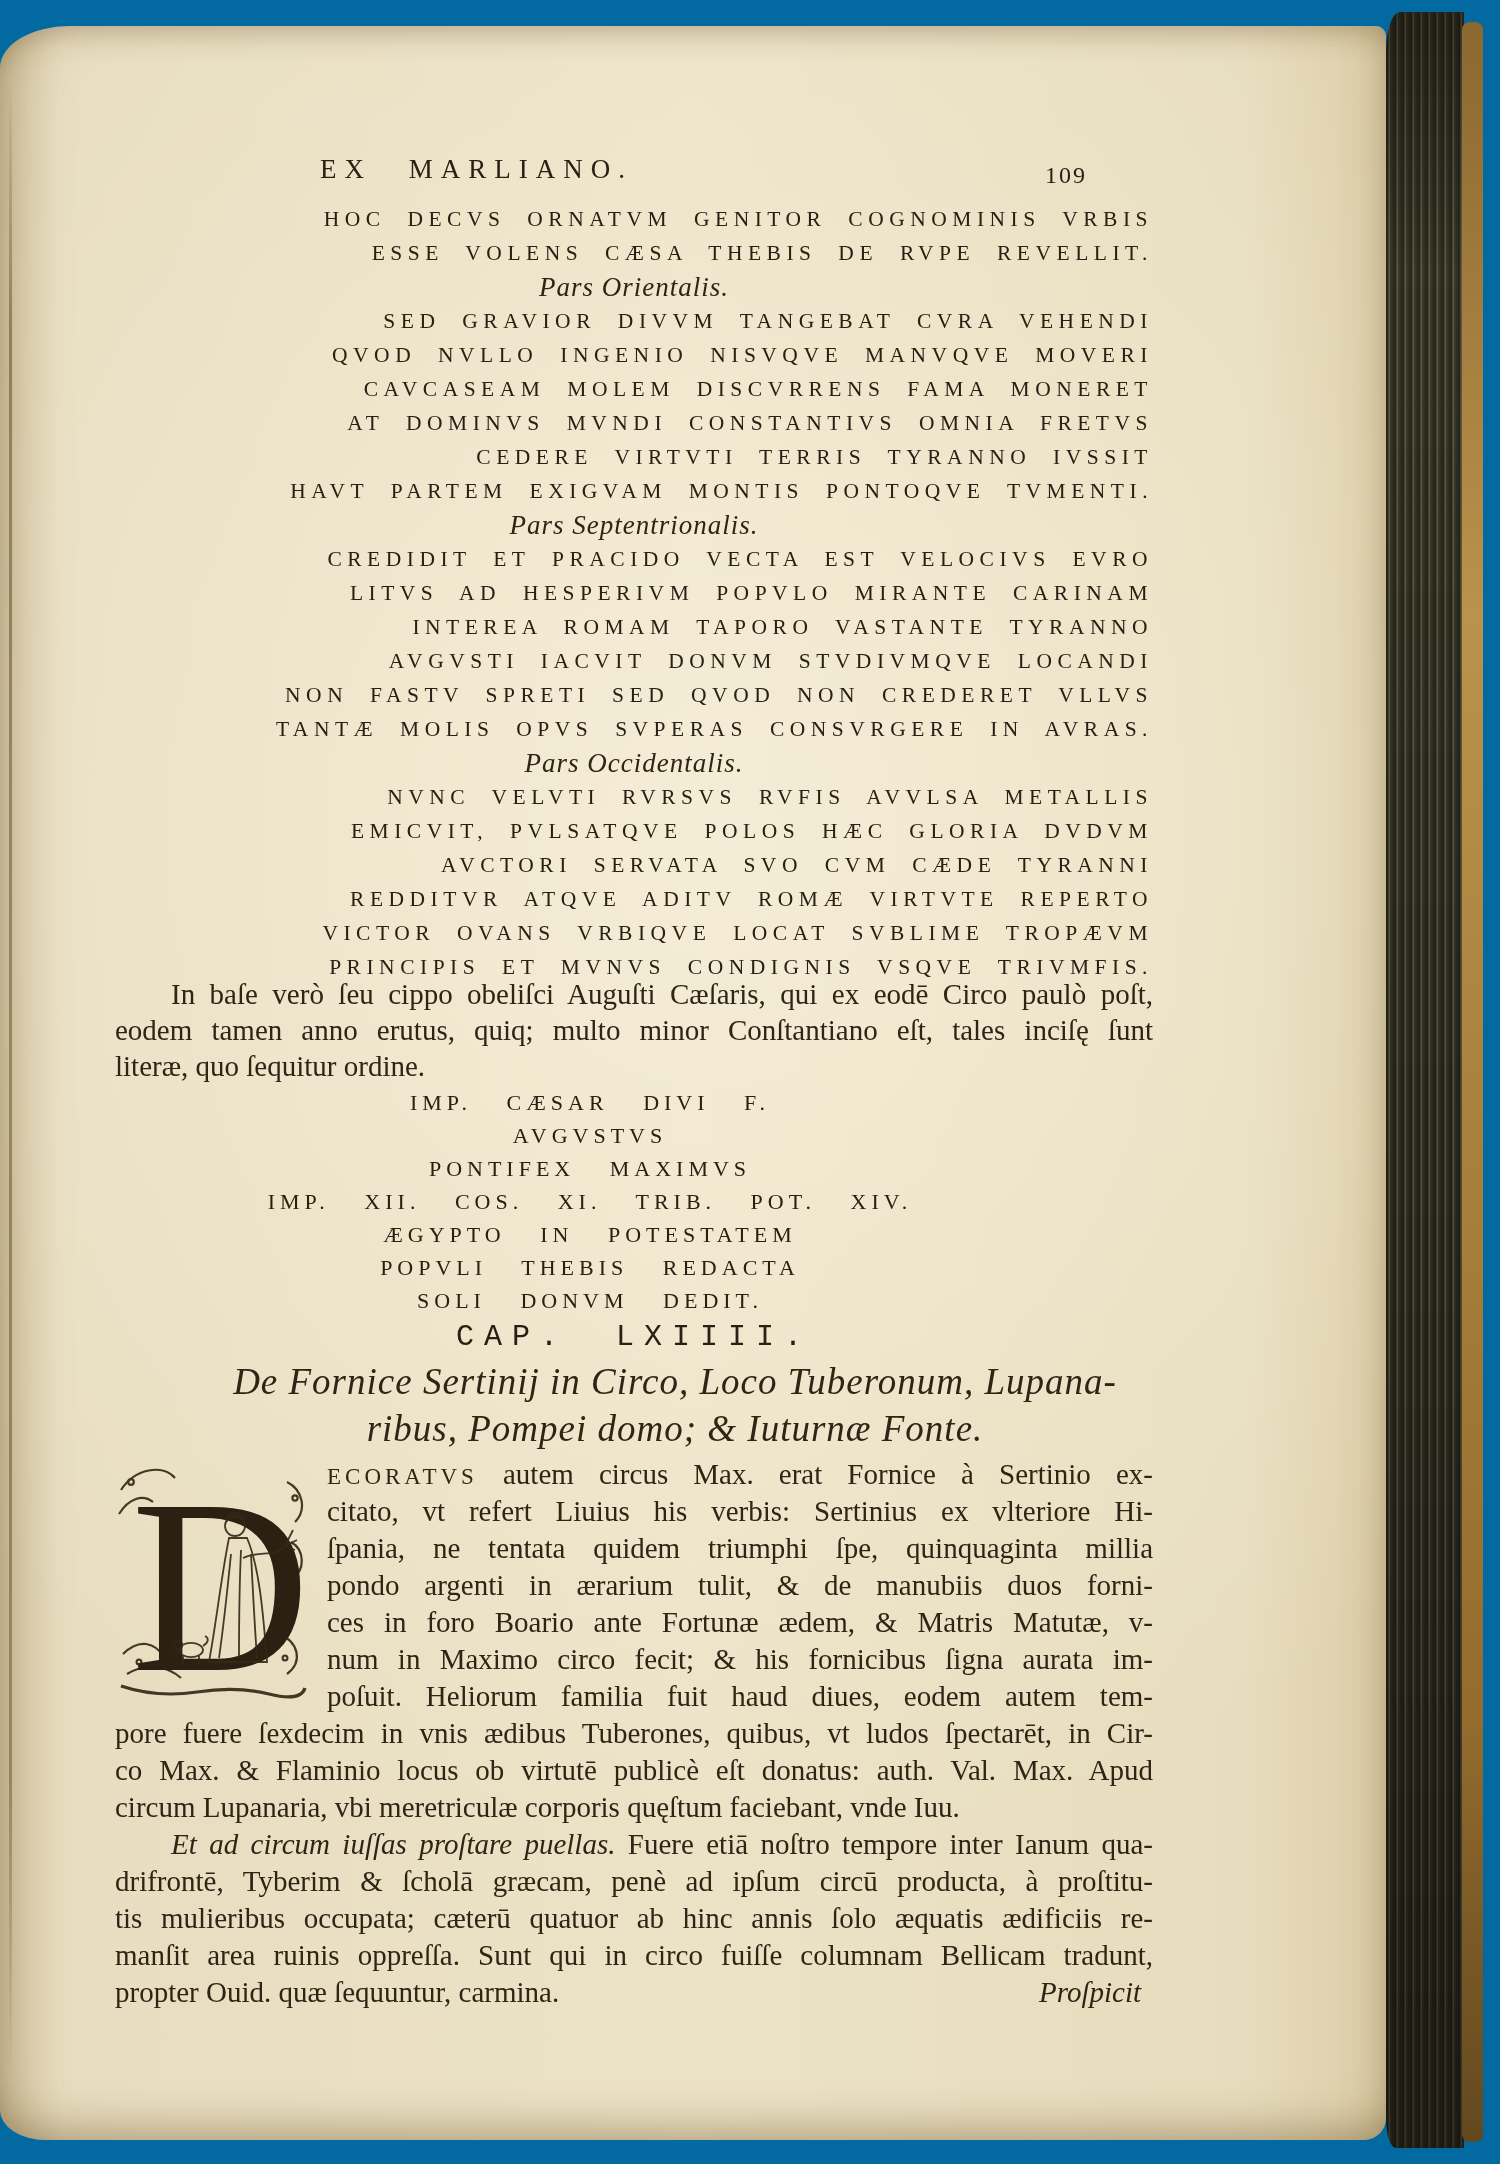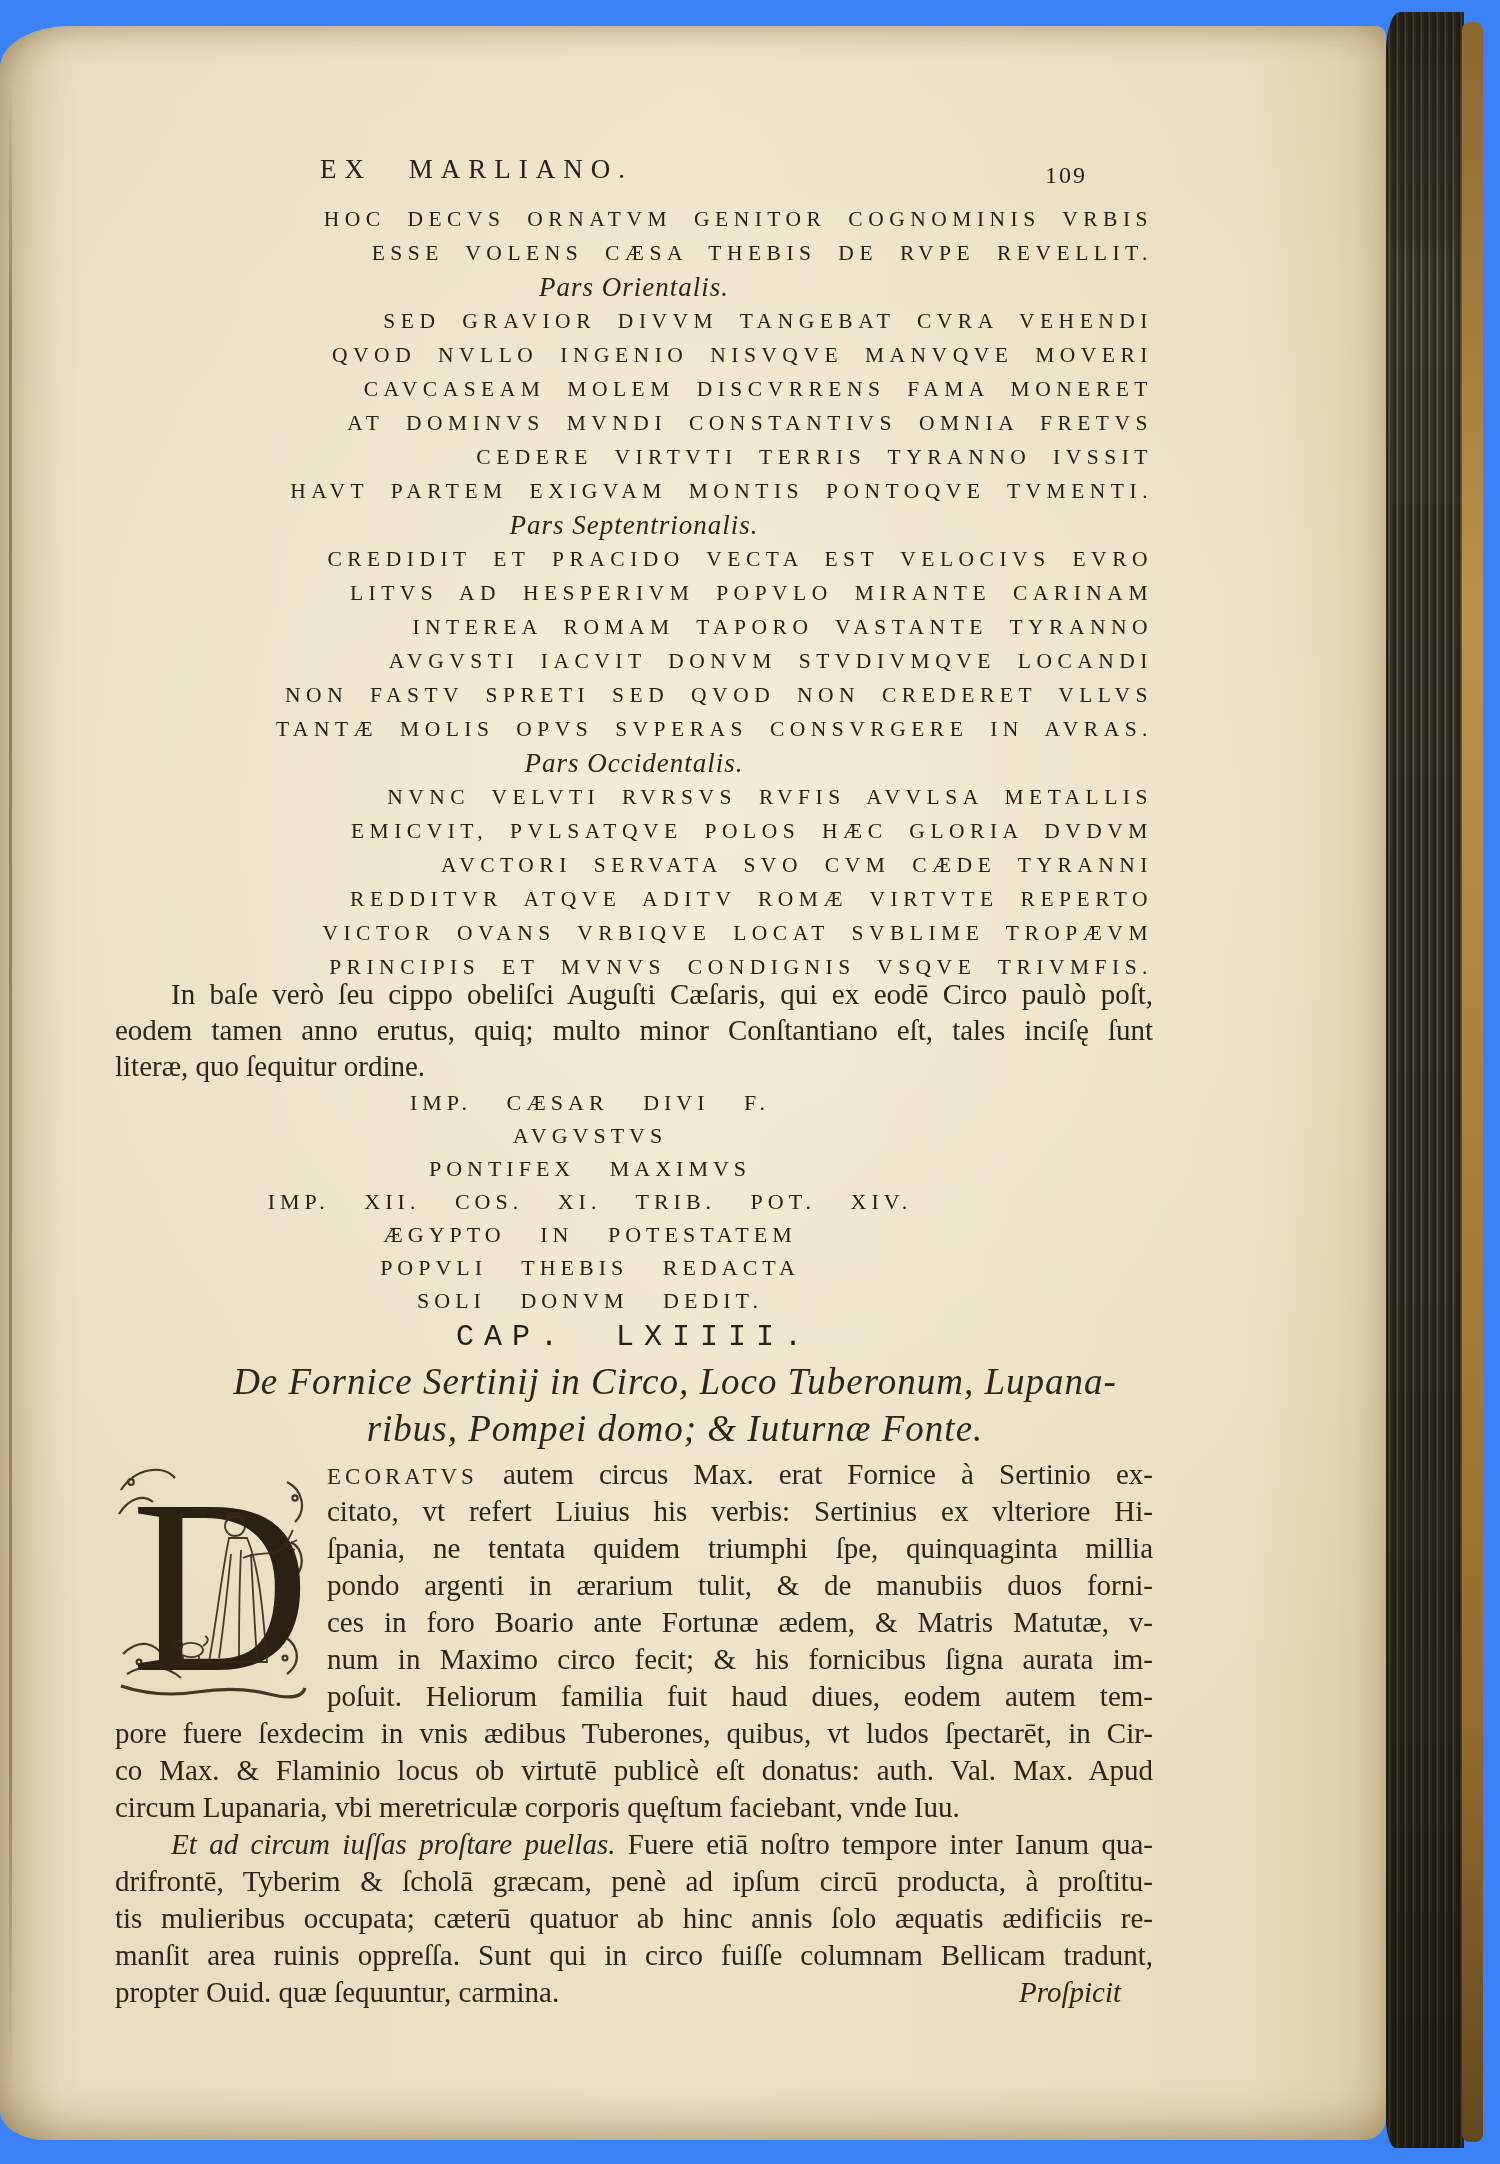--- a/index.html
+++ b/index.html
@@ -1,16 +1,16 @@
 <!DOCTYPE html>
 <html><head>
 <meta charset="utf-8">
 <style>
   html,body{margin:0;padding:0;background:#080603;}
-  .stage{position:relative;width:1500px;height:2164px;background:#3b82f6;overflow:hidden;
+  .stage{position:relative;width:1500px;height:2164px;background:#0369a1;overflow:hidden;
          font-family:"Liberation Serif","DejaVu Serif",serif;color:#2e2517;}
   
   .paper{position:absolute;left:0;top:26px;width:1386px;height:2114px;
          background:
            radial-gradient(120% 80% at 52% 38%, rgba(255,251,235,.45), rgba(255,251,235,0) 62%),
            linear-gradient(90deg,#d9cba6 0,#e8ddc0 60px,#ece2c6 50%,#e7dcbd 90%,#dccda6 100%),
            #e9dfc2;
          border-top-left-radius:70px 42px;border-bottom-left-radius:46px 30px;
          border-top-right-radius:10px;border-bottom-right-radius:22px;
          box-shadow:inset 0 -34px 46px -24px rgba(104,80,38,.40),
@@ -52,21 +52,21 @@
          font-size:30px;letter-spacing:10px;word-spacing:20px;color:#292015;font-family:Liberation Mono, monospace;}
   .chapter-title{position:absolute;left:60px;top:1332px;width:1000px;}
   .title-line{font-style:italic;font-size:37px;line-height:47px;text-align:center;letter-spacing:1px;}
   
   .opening{position:absolute;left:0;top:1430px;width:100%;}
   .dropcap-box{float:left;width:196px;height:240px;margin:6px 16px 0 0;position:relative;}
   .dropcap-box svg{width:100%;height:100%;display:block;}
   .op-line{font-size:29px;line-height:37px;height:37px;}
   .lead-caps{font-size:23px;letter-spacing:4px;}
   .p2-lead{font-style:italic;}
-  .catchword{float:right;font-style:italic;margin-right:32px;}
+  .catchword{float:right;font-style:italic;margin-right:12px;}
   .last-line{font-size:29px;line-height:37px;height:37px;}
 </style>
 </head>
 <body>
 
 <div class="stage">
 
   <div class="paper">
     <div class="gutter-line"></div>
 

